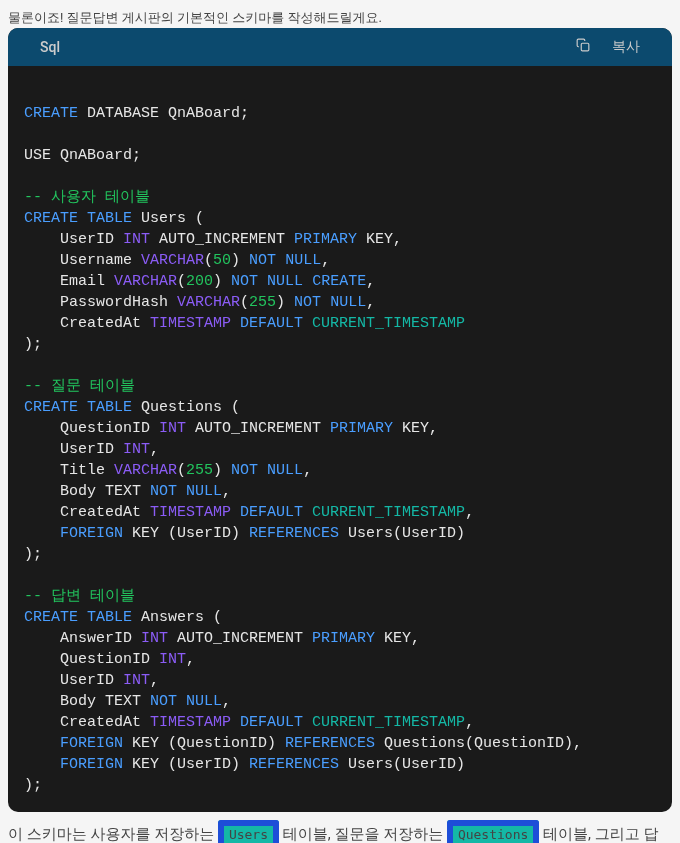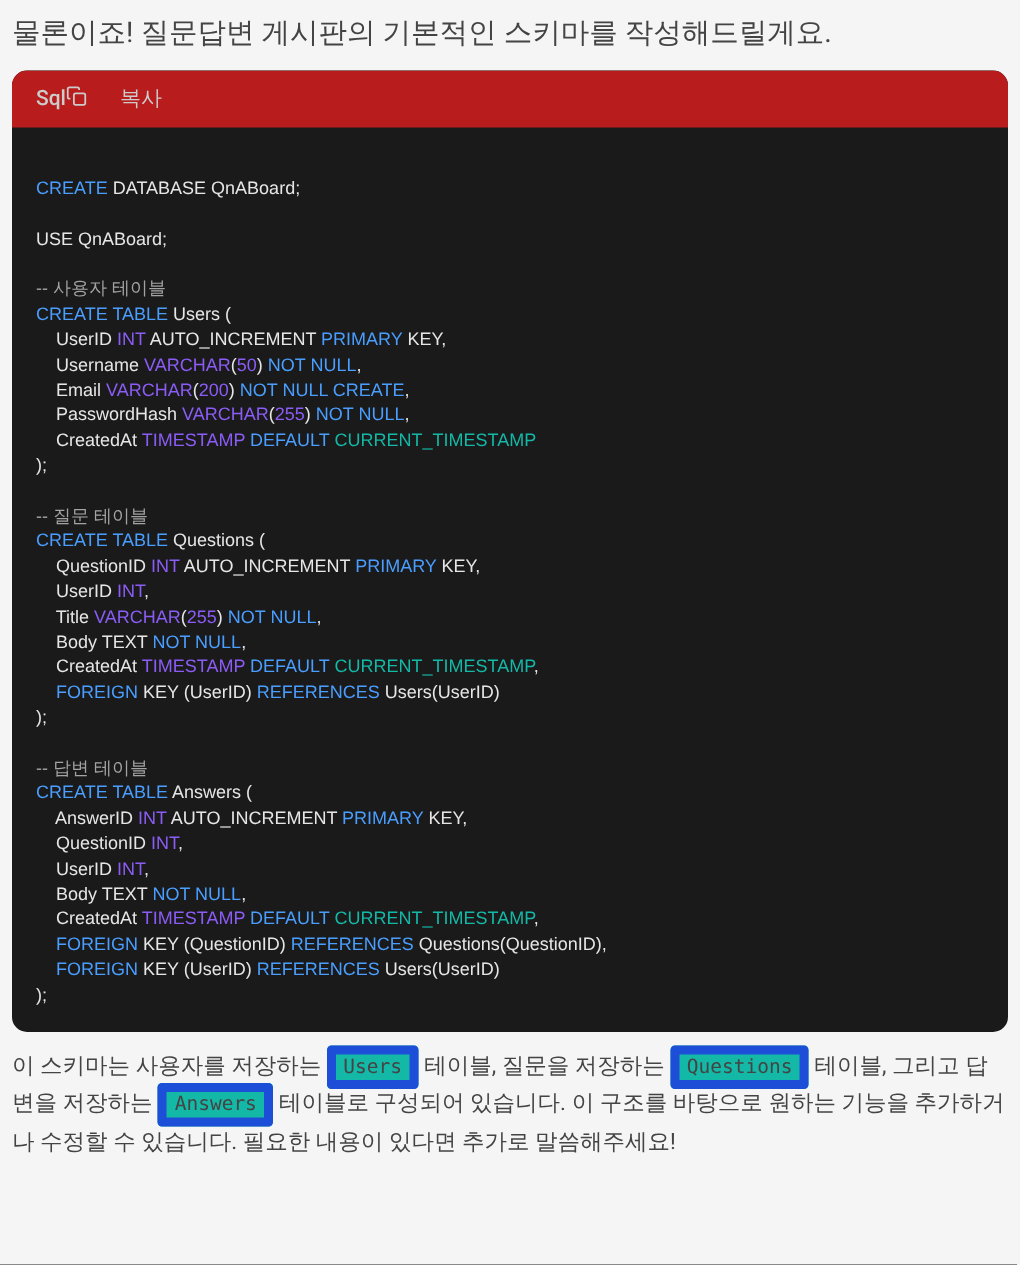--- a/index.html
+++ b/index.html
@@ -4,66 +4,67 @@
   <style>
     * { margin: 0; padding: 0; box-sizing: border-box; }
     body {
       font-family: -apple-system, BlinkMacSystemFont, "Segoe UI", Roboto, sans-serif;
       background: #f5f5f5;
       color: #333;
       width: 680px;
       padding: 8px;
     }
     .intro-text {
-      font-size: 19px;
+      font-size: 13px;
       color: #444;
-      margin-bottom: 10px;
+      margin-bottom: 0;
       line-height: 1.5;
     }
     .code-block {
       background: #1a1a1a;
       border-radius: 10px;
       overflow: hidden;
     }
     .code-header {
       display: flex;
+      justify-content: space-between;
       align-items: center;
-      padding: 10px 16px;
-      background: #b91c1c;
+      padding: 10px 32px;
+      background: #0c4a6e;
     }
     .lang-label {
       color: #ccc;
       font-size: 14px;
       font-weight: 500;
     }
     .copy-btn {
       display: flex;
       align-items: center;
       gap: 22px;
       color: #ccc;
       font-size: 14px;
       cursor: pointer;
       background: none;
       border: none;
     }
     .copy-btn svg { width: 14px; height: 14px; }
     .code-body {
       padding: 16px;
-      font-family: Liberation Sans, sans-serif;
-      font-size: 12px;
+      font-family: Liberation Mono, monospace;
+      font-size: 15px;
       line-height: 1.4;
       color: #e6e6e6;
       white-space: pre;
       overflow-x: auto;
     }
     .kw { color: #4a9eff; }
     .type { color: #8b5cf6; }
-    .num { color: #8b5cf6; }
+    .num { color: #22c55e; }
     .fn { color: #14b8a6; }
-    .cmt { color: #a3a3a3; }
+    .cmt { color: #22c55e; }
     .ident { color: #e6e6e6; }
     .outro-text {
       font-size: 15px;
       color: #444;
       margin-top: 10px;
       line-height: 1.7;
     }
     .inline-code {
       font-family: "Consolas", "Monaco", monospace;
       background: #14b8a6;

